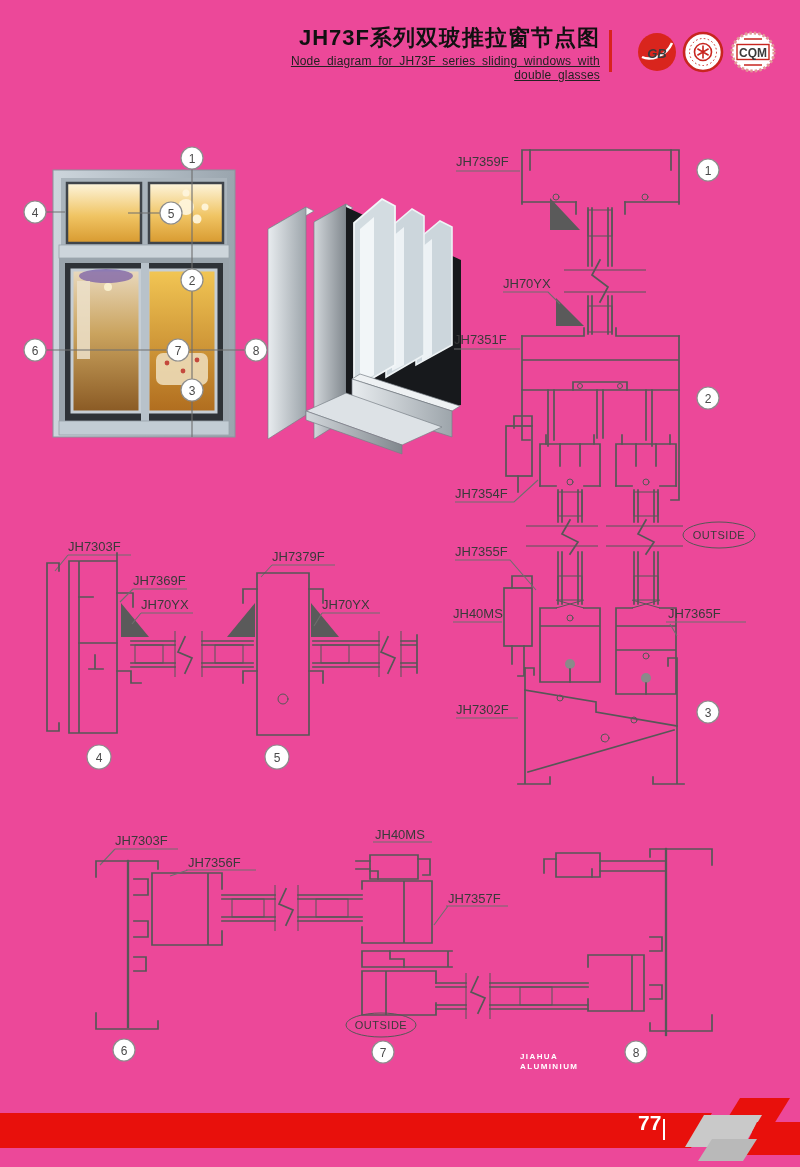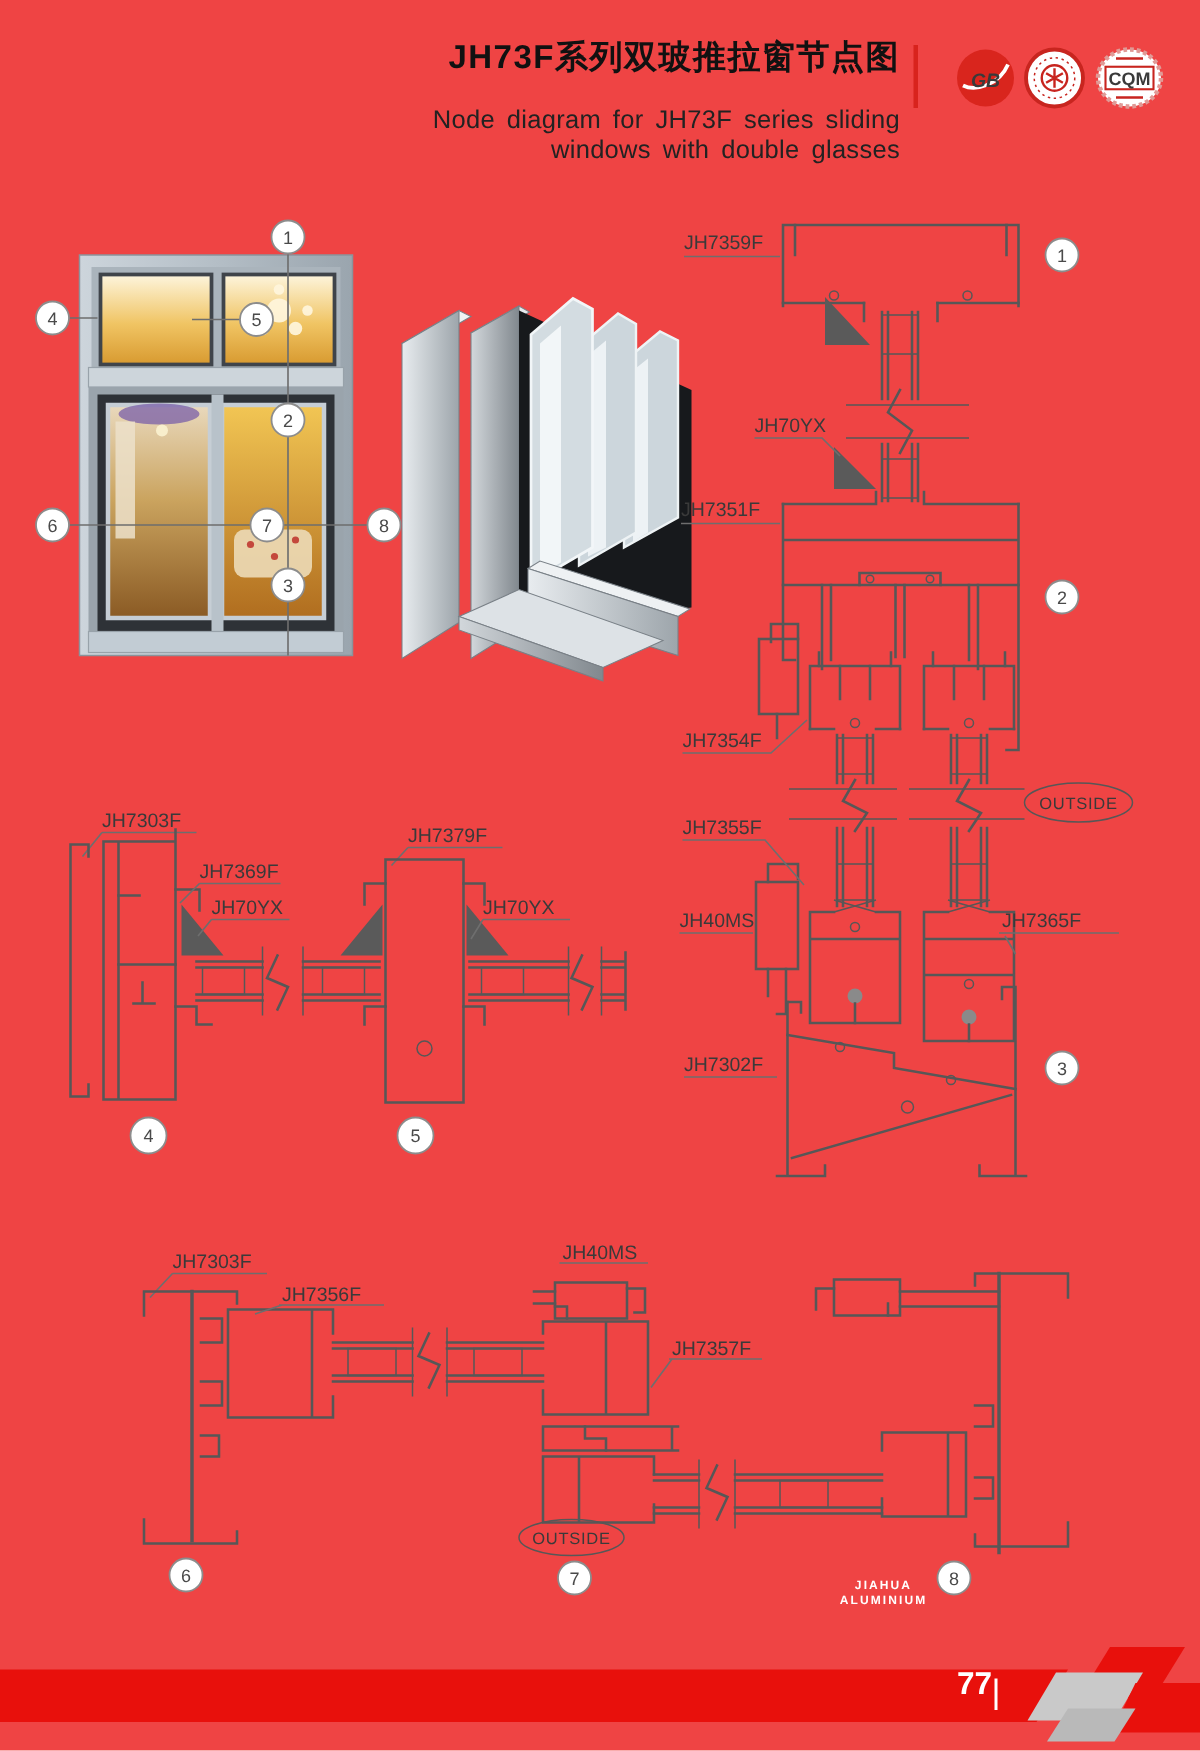--- a/index.html
+++ b/index.html
@@ -1,38 +1,38 @@
 <!DOCTYPE html>
 <html><head>
 <meta charset="utf-8">
 <style>
   html,body{margin:0;padding:0;background:#ffffff;}
-  #page{position:relative;width:800px;height:1167px;background:#ef4444;overflow:hidden;
+  #page{position:relative;width:800px;height:1167px;background:#ec4899;overflow:hidden;
         font-family:"Liberation Sans",sans-serif;}
   .abs{position:absolute;}
   
   #title-block{left:250px;top:25px;width:350px;text-align:right;}
   #title-cn{font-size:22px;font-weight:bold;color:#111;letter-spacing:1px;line-height:26px;}
-  #title-en{font-size:17px;color:#222;letter-spacing:.2px;margin-top:19px;word-spacing:3px;}
+  #title-en{font-size:12px;color:#222;letter-spacing:.2px;margin-top:3px;word-spacing:3px;text-decoration:underline;}
   #hdr-divider{left:609px;top:30px;width:3px;height:42px;background:#d8231d;}
   .logo{top:31px;}
   
   svg text{font-family:"Liberation Sans",sans-serif;fill:#3a3a3a;}
   .pt{font-size:13px;}
   .cn{font-size:12px;fill:#4a4a4a;}
   .oz{font-size:11px;letter-spacing:.5px;}
   
   .ln{stroke:#575757;stroke-width:1.7;fill:none;stroke-linecap:square;stroke-linejoin:miter;}
   .ln2{stroke:#575757;stroke-width:2.3;fill:none;stroke-linecap:square;}
   .thin{stroke:#575757;stroke-width:1;fill:none;}
   .lead{stroke:#6e6e6e;stroke-width:1.1;fill:none;}
   .gask{fill:#5a5a5a;stroke:none;}
   .cOut{stroke:#8c8c8c;stroke-width:1.2;fill:#fff;}
   
-  #footer-brand{left:520px;top:1052px;width:138px;text-align:center;color:#fff;
+  #footer-brand{left:520px;top:1052px;width:138px;text-align:left;color:#fff;
     font-size:8px;font-weight:bold;letter-spacing:1.4px;line-height:10px;}
   #footer-sep{left:663px;top:1119px;width:2px;height:21px;background:#ffffff;}
   #footer-page{left:638px;top:1111px;color:#fff;font-size:21px;font-weight:bold;}
 </style>
 </head>
 <body>
 
 <div id="page">
 
   <div class="abs" id="title-block">

